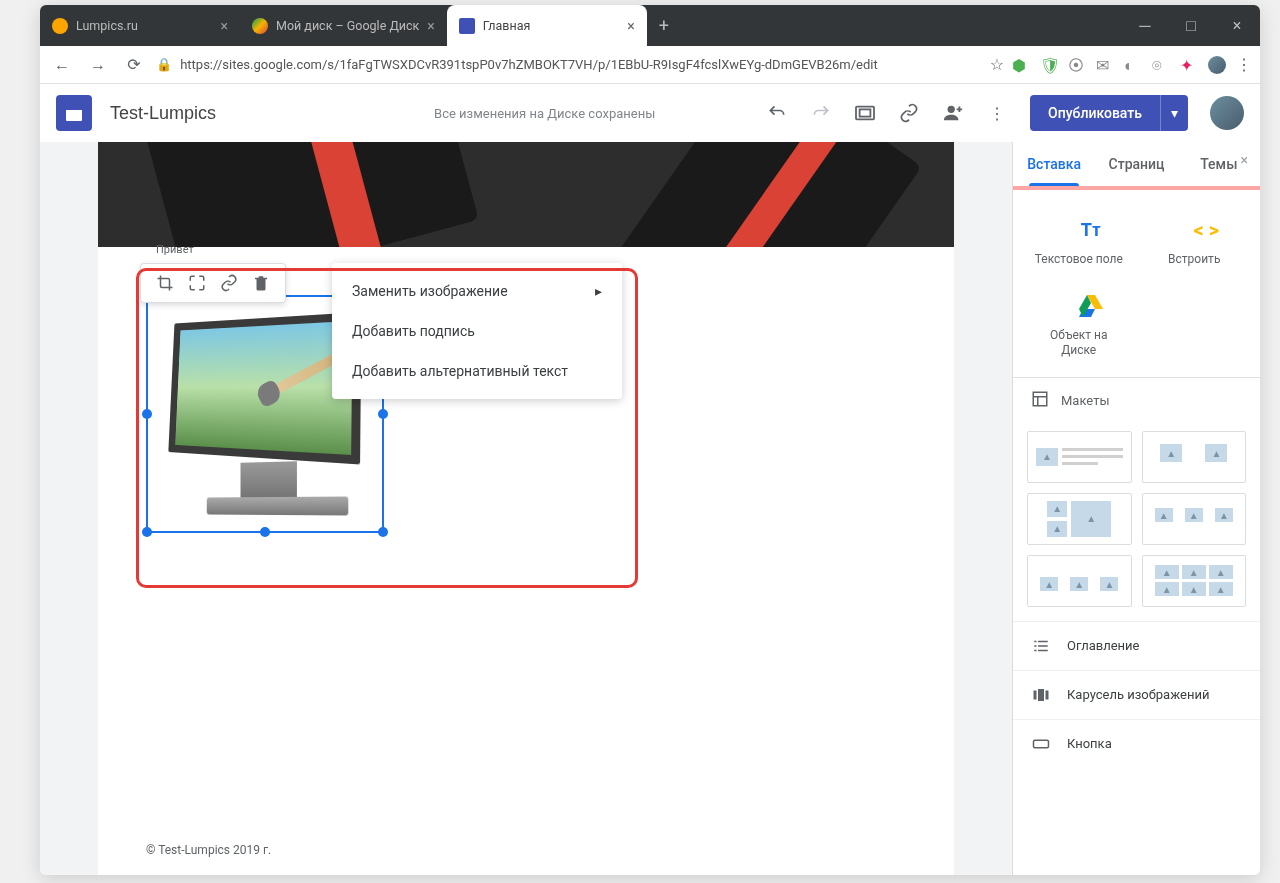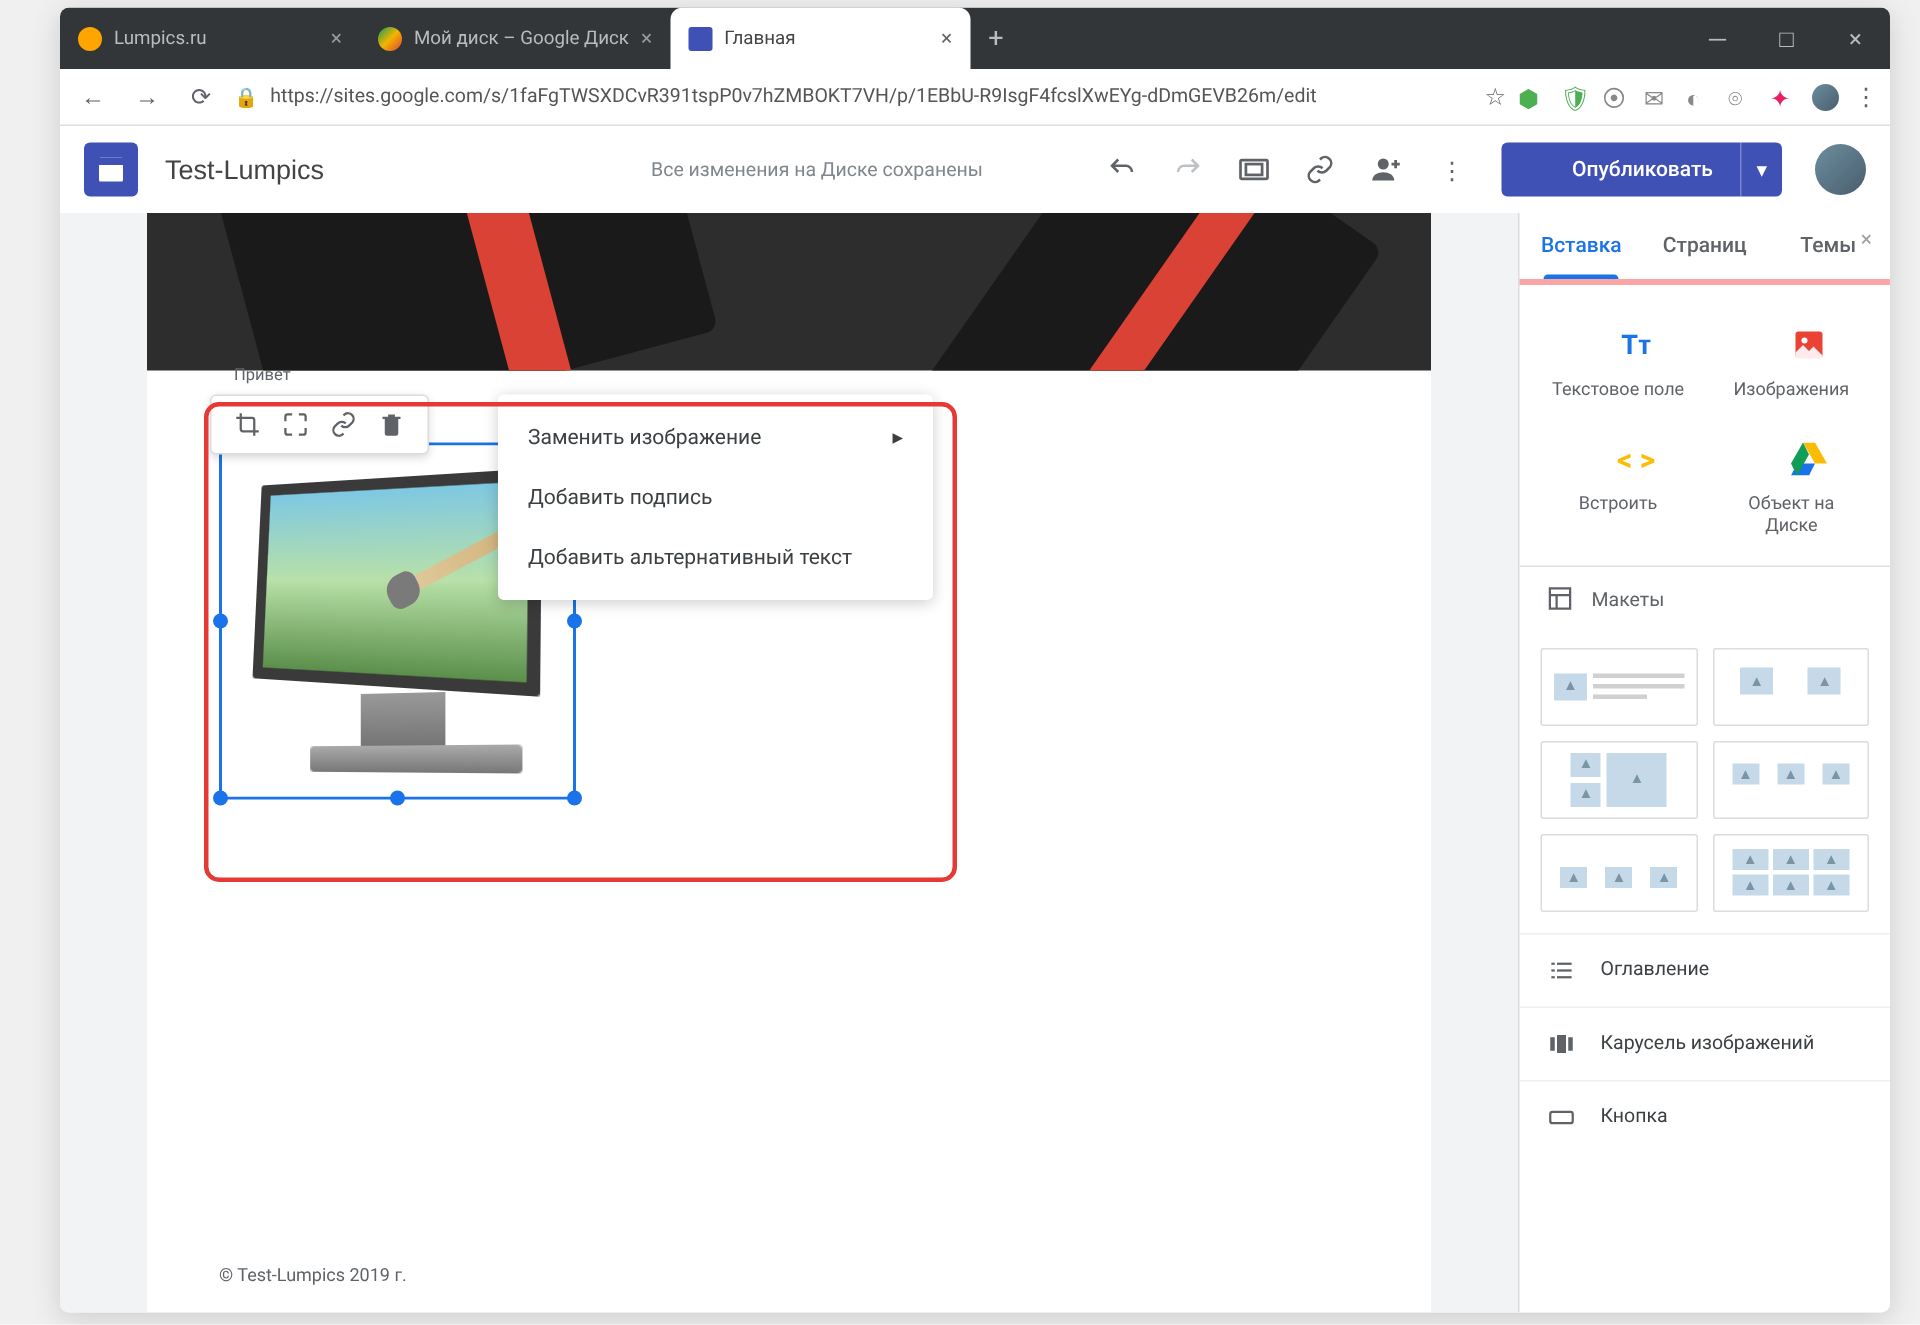--- a/index.html
+++ b/index.html
@@ -23,21 +23,21 @@
 .url-box .lock { color: #5f6368; }
 .ext-icons { display: flex; gap: 10px; align-items: center; }
 .ext-icon { width: 18px; height: 18px; }
 
 .app-header { height: 58px; display: flex; align-items: center; padding: 0 16px; gap: 18px; }
 .sites-logo { width: 36px; height: 36px; background: #3f51b5; border-radius: 4px; display: flex; align-items: center; justify-content: center; }
 .site-title { font-size: 18px; color: #444; font-weight: 400; font-family: "Product Sans", Arial; }
 .save-status { color: #80868b; font-size: 13px; margin-left: 200px; }
 .header-tools { margin-left: auto; display: flex; align-items: center; gap: 22px; color: #5f6368; }
 .ht-icon { width: 22px; height: 22px; display: flex; align-items: center; justify-content: center; }
-.publish-btn { background: #3f51b5; color: #fff; border-radius: 4px; height: 36px; display: flex; align-items: center; font-size: 14px; font-weight: 500; padding-left: 29px; }
+.publish-btn { background: #3f51b5; color: #fff; border-radius: 4px; height: 36px; display: flex; align-items: center; font-size: 14px; font-weight: 500; }
 .publish-btn .main { padding: 0 18px; }
 .publish-btn .arrow { border-left: 1px solid rgba(255,255,255,0.3); padding: 0 10px; height: 100%; display: flex; align-items: center; }
 .avatar { width: 34px; height: 34px; border-radius: 50%; background: linear-gradient(135deg, #6b8e9e, #4a5d6e); }
 
 .workspace { position: absolute; top: 137px; left: 0; right: 0; bottom: 0; display: flex; }
 .canvas { flex: 1; background: #f1f3f4; overflow: hidden; position: relative; }
 .page { margin: 0 58px; background: #fff; min-height: 100%; position: relative; }
 .hero { height: 105px; background: #2d2d2d; position: relative; overflow: hidden; }
 .hero-shape1 { position: absolute; width: 300px; height: 200px; background: #1a1a1a; transform: rotate(-15deg); left: 60px; top: -80px; border-radius: 8px; }
 .hero-shape2 { position: absolute; width: 40px; height: 200px; background: #d94234; left: 230px; top: -40px; transform: rotate(-15deg); }
@@ -272,30 +272,20 @@
       </div>
       <div class="insert-grid">
         <div class="insert-item">
           <div class="insert-icon">
               <span style="color:#1a73e8;font-weight:bold;font-size:18px">Tᴛ</span>
             </div>
           <div class="insert-label">Текстовое поле</div>
         </div>
         <div class="insert-item">
           <div class="insert-icon">
-              <svg width="24" height="24" viewBox="0 0 24 24" fill="#ea4335">
-                <rect x="3" y="3" width="18" height="18" rx="2"></rect>
-                <circle cx="9" cy="9" r="2" fill="#fff"></circle>
-                <path d="M3 17l5-5 4 4 3-3 6 6v2a2 2 0 01-2 2H5a2 2 0 01-2-2v-4z" fill="#fff" opacity="0.9"></path>
-              </svg>
-            </div>
-          <div class="insert-label">Изображения</div>
-        </div>
-        <div class="insert-item">
-          <div class="insert-icon">
               <span style="color:#fbbc04;font-weight:bold;font-size:20px">&lt; &gt;</span>
             </div>
           <div class="insert-label">Встроить</div>
         </div>
         <div class="insert-item">
           <div class="insert-icon">
               <svg width="24" height="22" viewBox="0 0 24 22">
                 <path d="M8 0h8l8 14h-8L8 0z" fill="#fbbc04"></path>
                 <path d="M16 14l-4 8H0l4-8h12z" fill="#1a73e8"></path>
                 <path d="M8 0L0 14l4 8 8-14L8 0z" fill="#0f9d58"></path>

